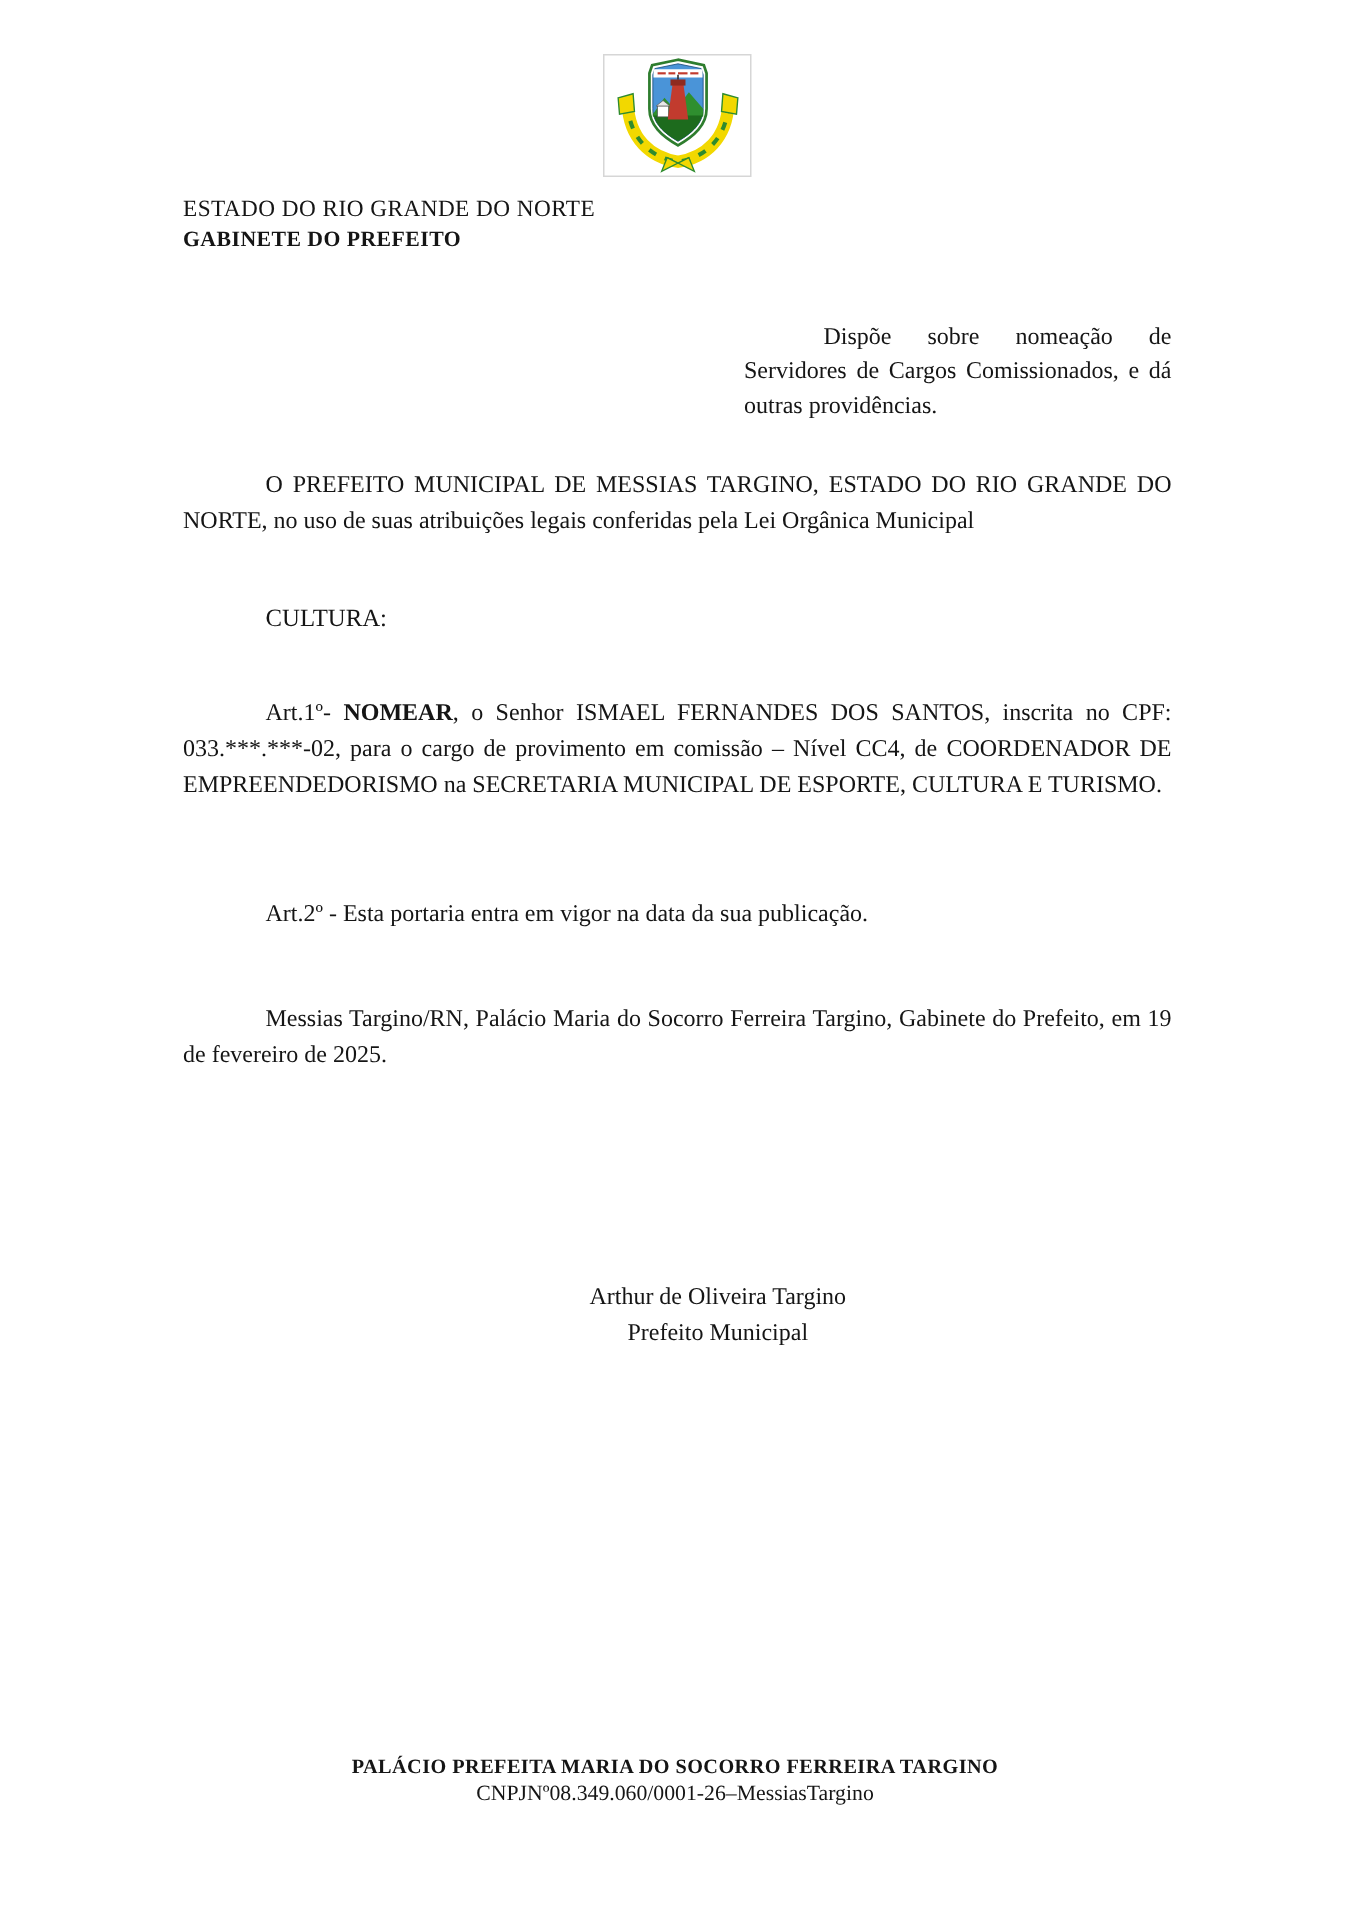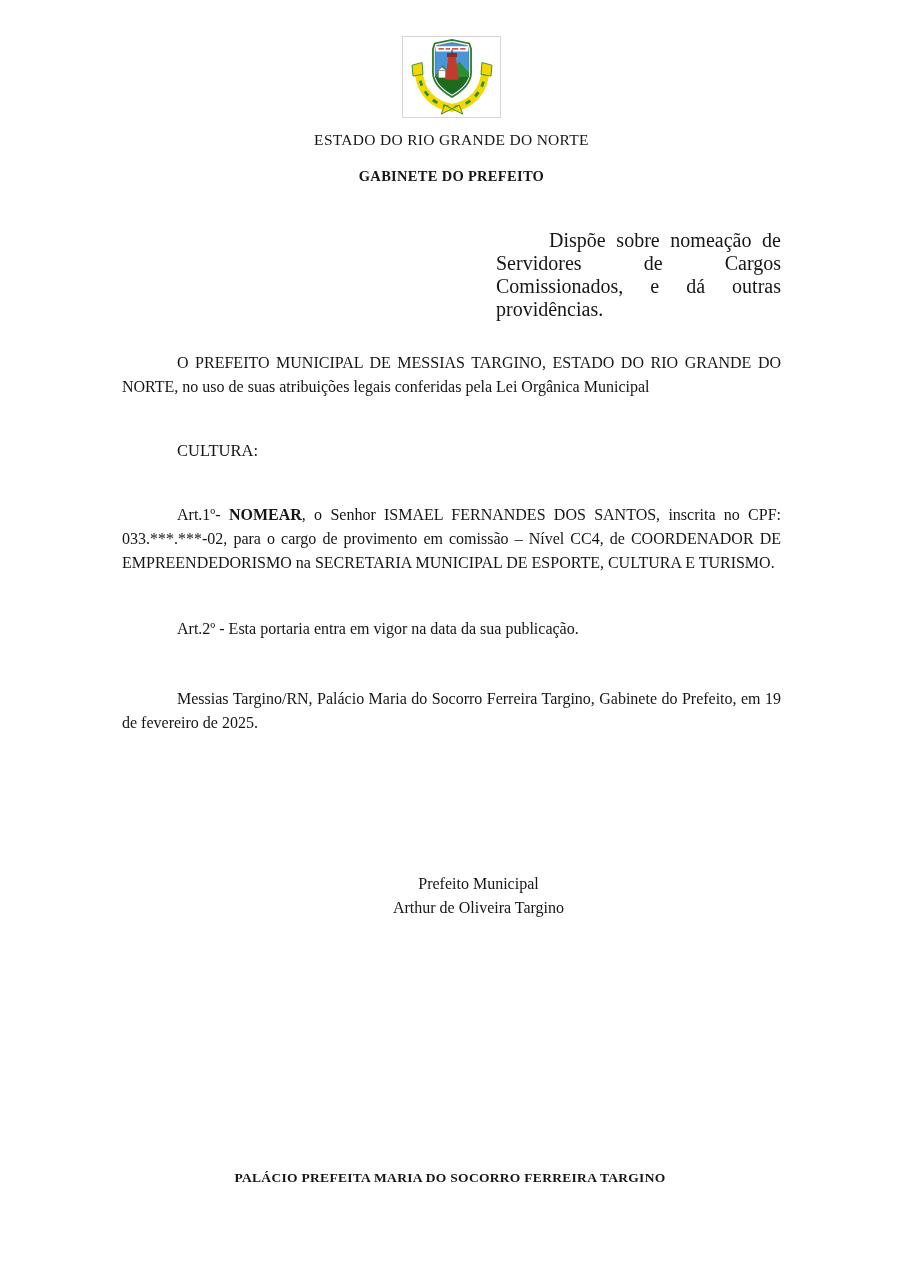--- a/index.html
+++ b/index.html
@@ -16,72 +16,72 @@
     background: #ffffff;
     position: relative;
   }
   
   .crest-frame {
     width: 99px; height: 82px;
     margin: 0 auto;
     border: 1px solid #d6d6d6;
     display: flex; align-items: center; justify-content: center;
   }
-  .header-block { text-align: center; }
+  .header-block { }
   .state-line {
     margin-top: 13px;
     font-size: 15.5px;
     letter-spacing: 0.3px;
     white-space: nowrap;
   }
   .org-title {
     margin-top: 2px;
     font-size: 22px;
     font-weight: bold;
     letter-spacing: 0.2px;
     white-space: nowrap;
   }
   .org-subtitle {
-    margin-top: 19px;
+    margin-top: 3px;
     font-size: 14.5px;
     font-weight: bold;
     letter-spacing: 0.3px;
   }
   
   .doc-number {
     margin-top: 53px;
     font-size: 16.5px;
     font-weight: bold;
     letter-spacing: 0.2px;
   }
   .summary {
     margin-top: 44px;
     width: 285px;
     margin-left: auto;
-    font-size: 20px;
+    font-size: 16px;
     line-height: 23px;
     text-align: justify;
     text-align-last: left;
     text-indent: 53px;
   }
   .para {
     font-size: 16px;
     line-height: 24px;
     text-align: justify;
     text-align-last: left;
     text-indent: 55px;
   }
   .preamble { margin-top: 30px; }
   .resolve {
     margin-top: 42px;
     padding-left: 55px;
     font-size: 16.5px;
   }
   .article1 { margin-top: 42px; }
-  .article2 { margin-top: 42px; font-family: Liberation Serif, serif; }
+  .article2 { margin-top: 62px; font-family: Liberation Serif, serif; }
   .dateline { margin-top: 46px; }
   .bold { font-weight: bold; }
   
   .signature {
     margin-top: 137px;
     text-align: center;
     transform: translateX(27px);
     font-size: 16px;
     line-height: 23.5px;
   }
@@ -160,21 +160,22 @@
 
   <div class="resolve">CULTURA:</div>
 
   <div class="para article1"><span>Art.1º- </span><span class="bold">NOMEAR</span><span>, o Senhor ISMAEL FERNANDES DOS SANTOS, inscrita no CPF: 033.***.***-02, para o cargo de provimento em comissão – Nível CC4, de COORDENADOR DE EMPREENDEDORISMO na SECRETARIA MUNICIPAL DE ESPORTE, CULTURA E TURISMO.</span></div>
 
   <div class="para article2">Art.2º - Esta portaria entra em vigor na data da sua publicação.</div>
 
   <div class="para dateline">Messias Targino/RN, Palácio Maria do Socorro Ferreira Targino, Gabinete do Prefeito,  em 19 de fevereiro de 2025.</div>
 
   <div class="signature">
+    <div>Arthur de Oliveira Targino</div>
     <div>Prefeito Municipal</div>
-    <div>Arthur de Oliveira Targino</div>
   </div>
 
   <div class="footer">
     <div class="footer-line1">PALÁCIO PREFEITA MARIA DO SOCORRO FERREIRA TARGINO</div>
+    <div class="footer-line3">CNPJNº08.349.060/0001-26–MessiasTargino</div>
   </div>
 
 </div>
 
 </body></html>

